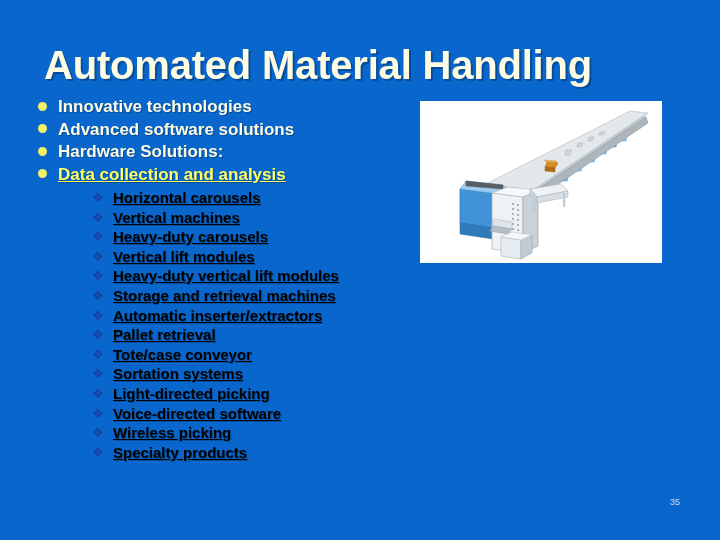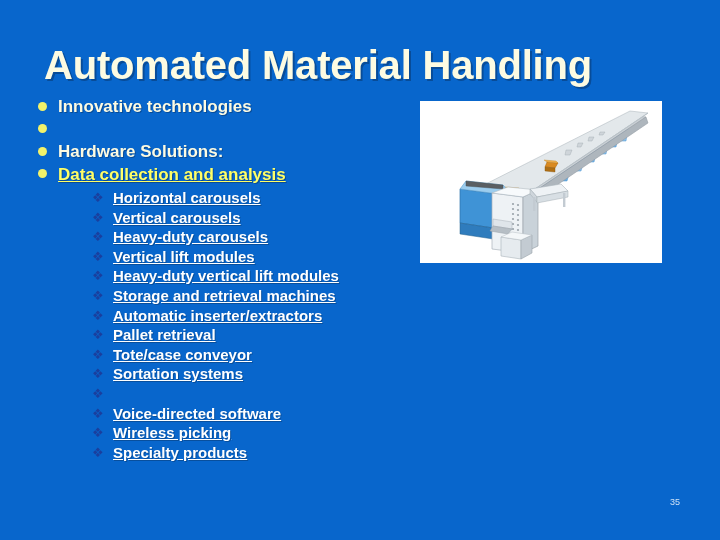--- a/index.html
+++ b/index.html
@@ -94,21 +94,21 @@
     width: 21px;
     flex: 0 0 21px;
     color: #1a3f9e;
     font-size: 13px;
     line-height: 19px;
     text-align: left;
   }
   .lvl2-text {
     font-size: 15px;
     font-weight: bold;
-    color: #ffffff;
+    color: #000000;
     line-height: 19px;
     white-space: nowrap;
     text-decoration: underline;
     text-underline-offset: 1px;
     text-shadow: 1px 1px 0 rgba(8,50,100,0.45);
   }
 
   
   #picture {
     position: absolute;
@@ -139,38 +139,39 @@
   <div id="slide-title">Automated Material Handling</div>
 
   <div id="body-list">
 
     <div class="lvl1-item">
       <span class="lvl1-bullet"><span class="dot"></span></span>
       <span class="lvl1-text">Innovative technologies</span>
     </div>
     <div class="lvl1-item">
       <span class="lvl1-bullet"><span class="dot"></span></span>
+      <span class="lvl1-text">Advanced software solutions</span>
     </div>
     <div class="lvl1-item">
       <span class="lvl1-bullet"><span class="dot"></span></span>
       <span class="lvl1-text">Hardware Solutions:</span>
     </div>
     <div class="lvl1-item">
       <span class="lvl1-bullet"><span class="dot"></span></span>
       <span class="lvl1-text link">Data collection and analysis</span>
     </div>
 
     <div id="sub-list">
       <div class="lvl2-item">
         <span class="lvl2-bullet">❖</span>
         <span class="lvl2-text">Horizontal carousels</span>
       </div>
       <div class="lvl2-item">
         <span class="lvl2-bullet">❖</span>
-        <span class="lvl2-text">Vertical carousels</span>
+        <span class="lvl2-text">Vertical machines</span>
       </div>
       <div class="lvl2-item">
         <span class="lvl2-bullet">❖</span>
         <span class="lvl2-text">Heavy-duty carousels</span>
       </div>
       <div class="lvl2-item">
         <span class="lvl2-bullet">❖</span>
         <span class="lvl2-text">Vertical lift modules</span>
       </div>
       <div class="lvl2-item">
@@ -192,20 +193,21 @@
       <div class="lvl2-item">
         <span class="lvl2-bullet">❖</span>
         <span class="lvl2-text">Tote/case conveyor</span>
       </div>
       <div class="lvl2-item">
         <span class="lvl2-bullet">❖</span>
         <span class="lvl2-text">Sortation systems</span>
       </div>
       <div class="lvl2-item">
         <span class="lvl2-bullet">❖</span>
+        <span class="lvl2-text">Light-directed picking</span>
       </div>
       <div class="lvl2-item">
         <span class="lvl2-bullet">❖</span>
         <span class="lvl2-text">Voice-directed software</span>
       </div>
       <div class="lvl2-item">
         <span class="lvl2-bullet">❖</span>
         <span class="lvl2-text">Wireless picking</span>
       </div>
       <div class="lvl2-item">

